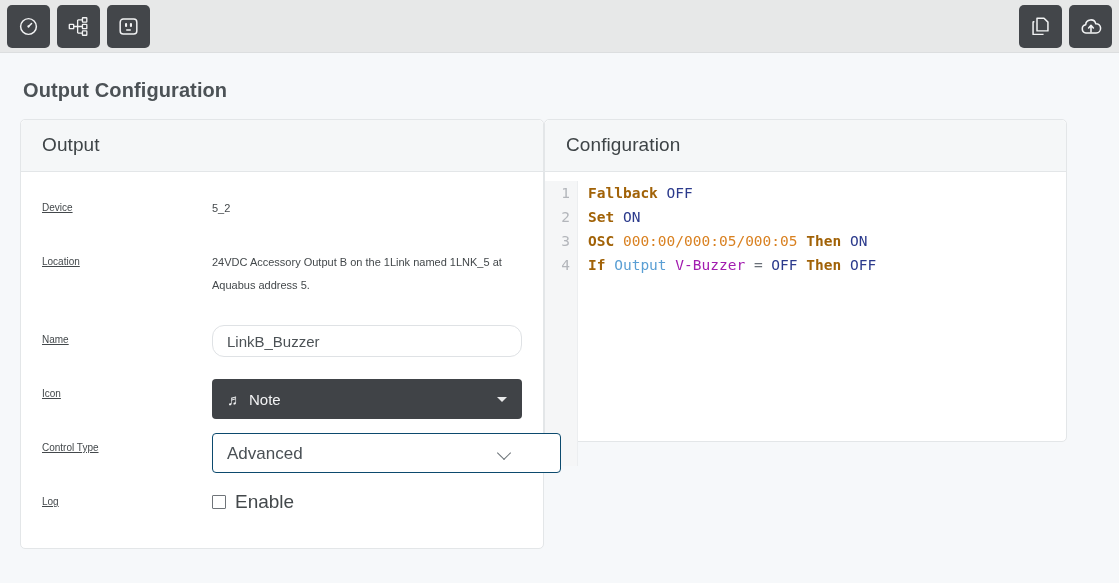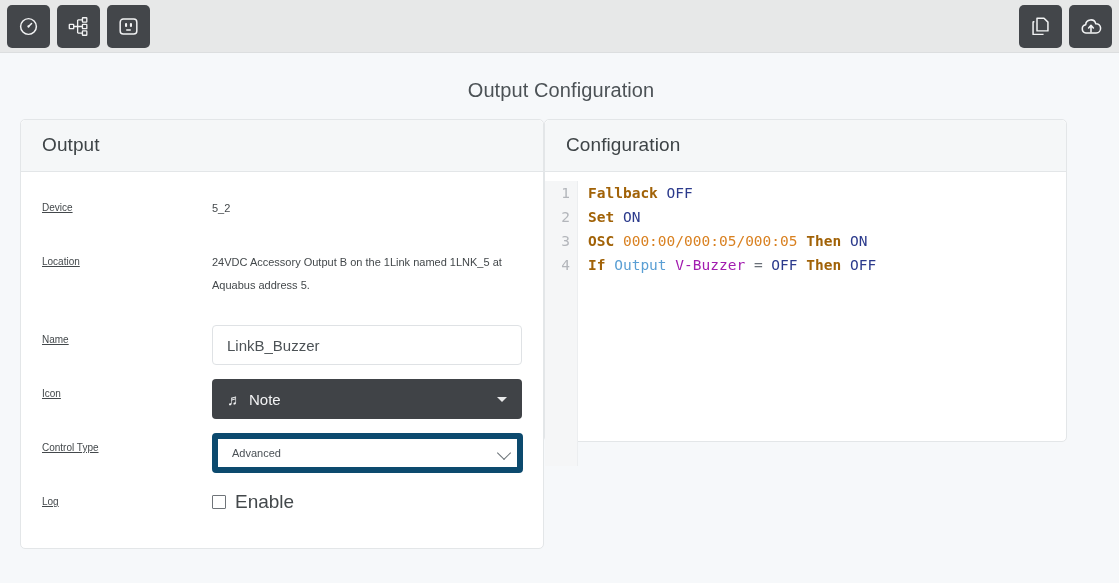--- a/index.html
+++ b/index.html
@@ -48,24 +48,23 @@
   }
   .tb-btn svg { display: block; }
 
   
   .page {
     padding: 0 20px;
   }
   .page-title {
     font-size: 20px;
     color: #4c5256;
-    font-weight: normal;
+    font-weight: bold;
     margin: 26px 0 17px 3px;
     letter-spacing: .1px;
-    text-align: center;
   }
   .columns {
     display: flex;
     align-items: flex-start;
   }
 
   
   .card {
     background: #ffffff;
     border: 1px solid #e3e6e8;
@@ -112,24 +111,24 @@
     font-size: 11px;
     color: #43484b;
     line-height: 23px;
     padding-top: 4px;
   }
   .row-location { min-height: 78px; }
   .row-location .row-value { max-width: 300px; }
 
   .text-input {
     width: 311px;
-    height: 40px;
+    height: 32px;
     box-sizing: border-box;
     border: 1px solid #dfe2e5;
-    border-radius: 4px;
+    border-radius: 12px;
     background: #fff;
     font-family: "Liberation Sans", sans-serif;
     font-size: 15px;
     color: #4c5256;
     padding: 0 14px;
     outline: none;
   }
 
   .icon-select {
     width: 311px;
@@ -154,28 +153,28 @@
     position: absolute;
     right: 15px;
     width: 0;
     height: 0;
     border-left: 5px solid transparent;
     border-right: 5px solid transparent;
     border-top: 5px solid #e9eaeb;
   }
 
   .native-select {
-    width: 311px;
+    width: 349px;
     height: 40px;
     box-sizing: border-box;
-    border: 6px solid #0c4a6e;
+    border: 1px solid #0c4a6e;
     border-radius: 4px;
     background: #ffffff;
     font-family: "Liberation Sans", sans-serif;
-    font-size: 11px;
+    font-size: 17px;
     color: #4a5055;
     padding: 0 14px;
     appearance: none;
     -webkit-appearance: none;
     outline: none;
     cursor: pointer;
   }
   .select-wrap {
     position: relative;
     width: 311px;

